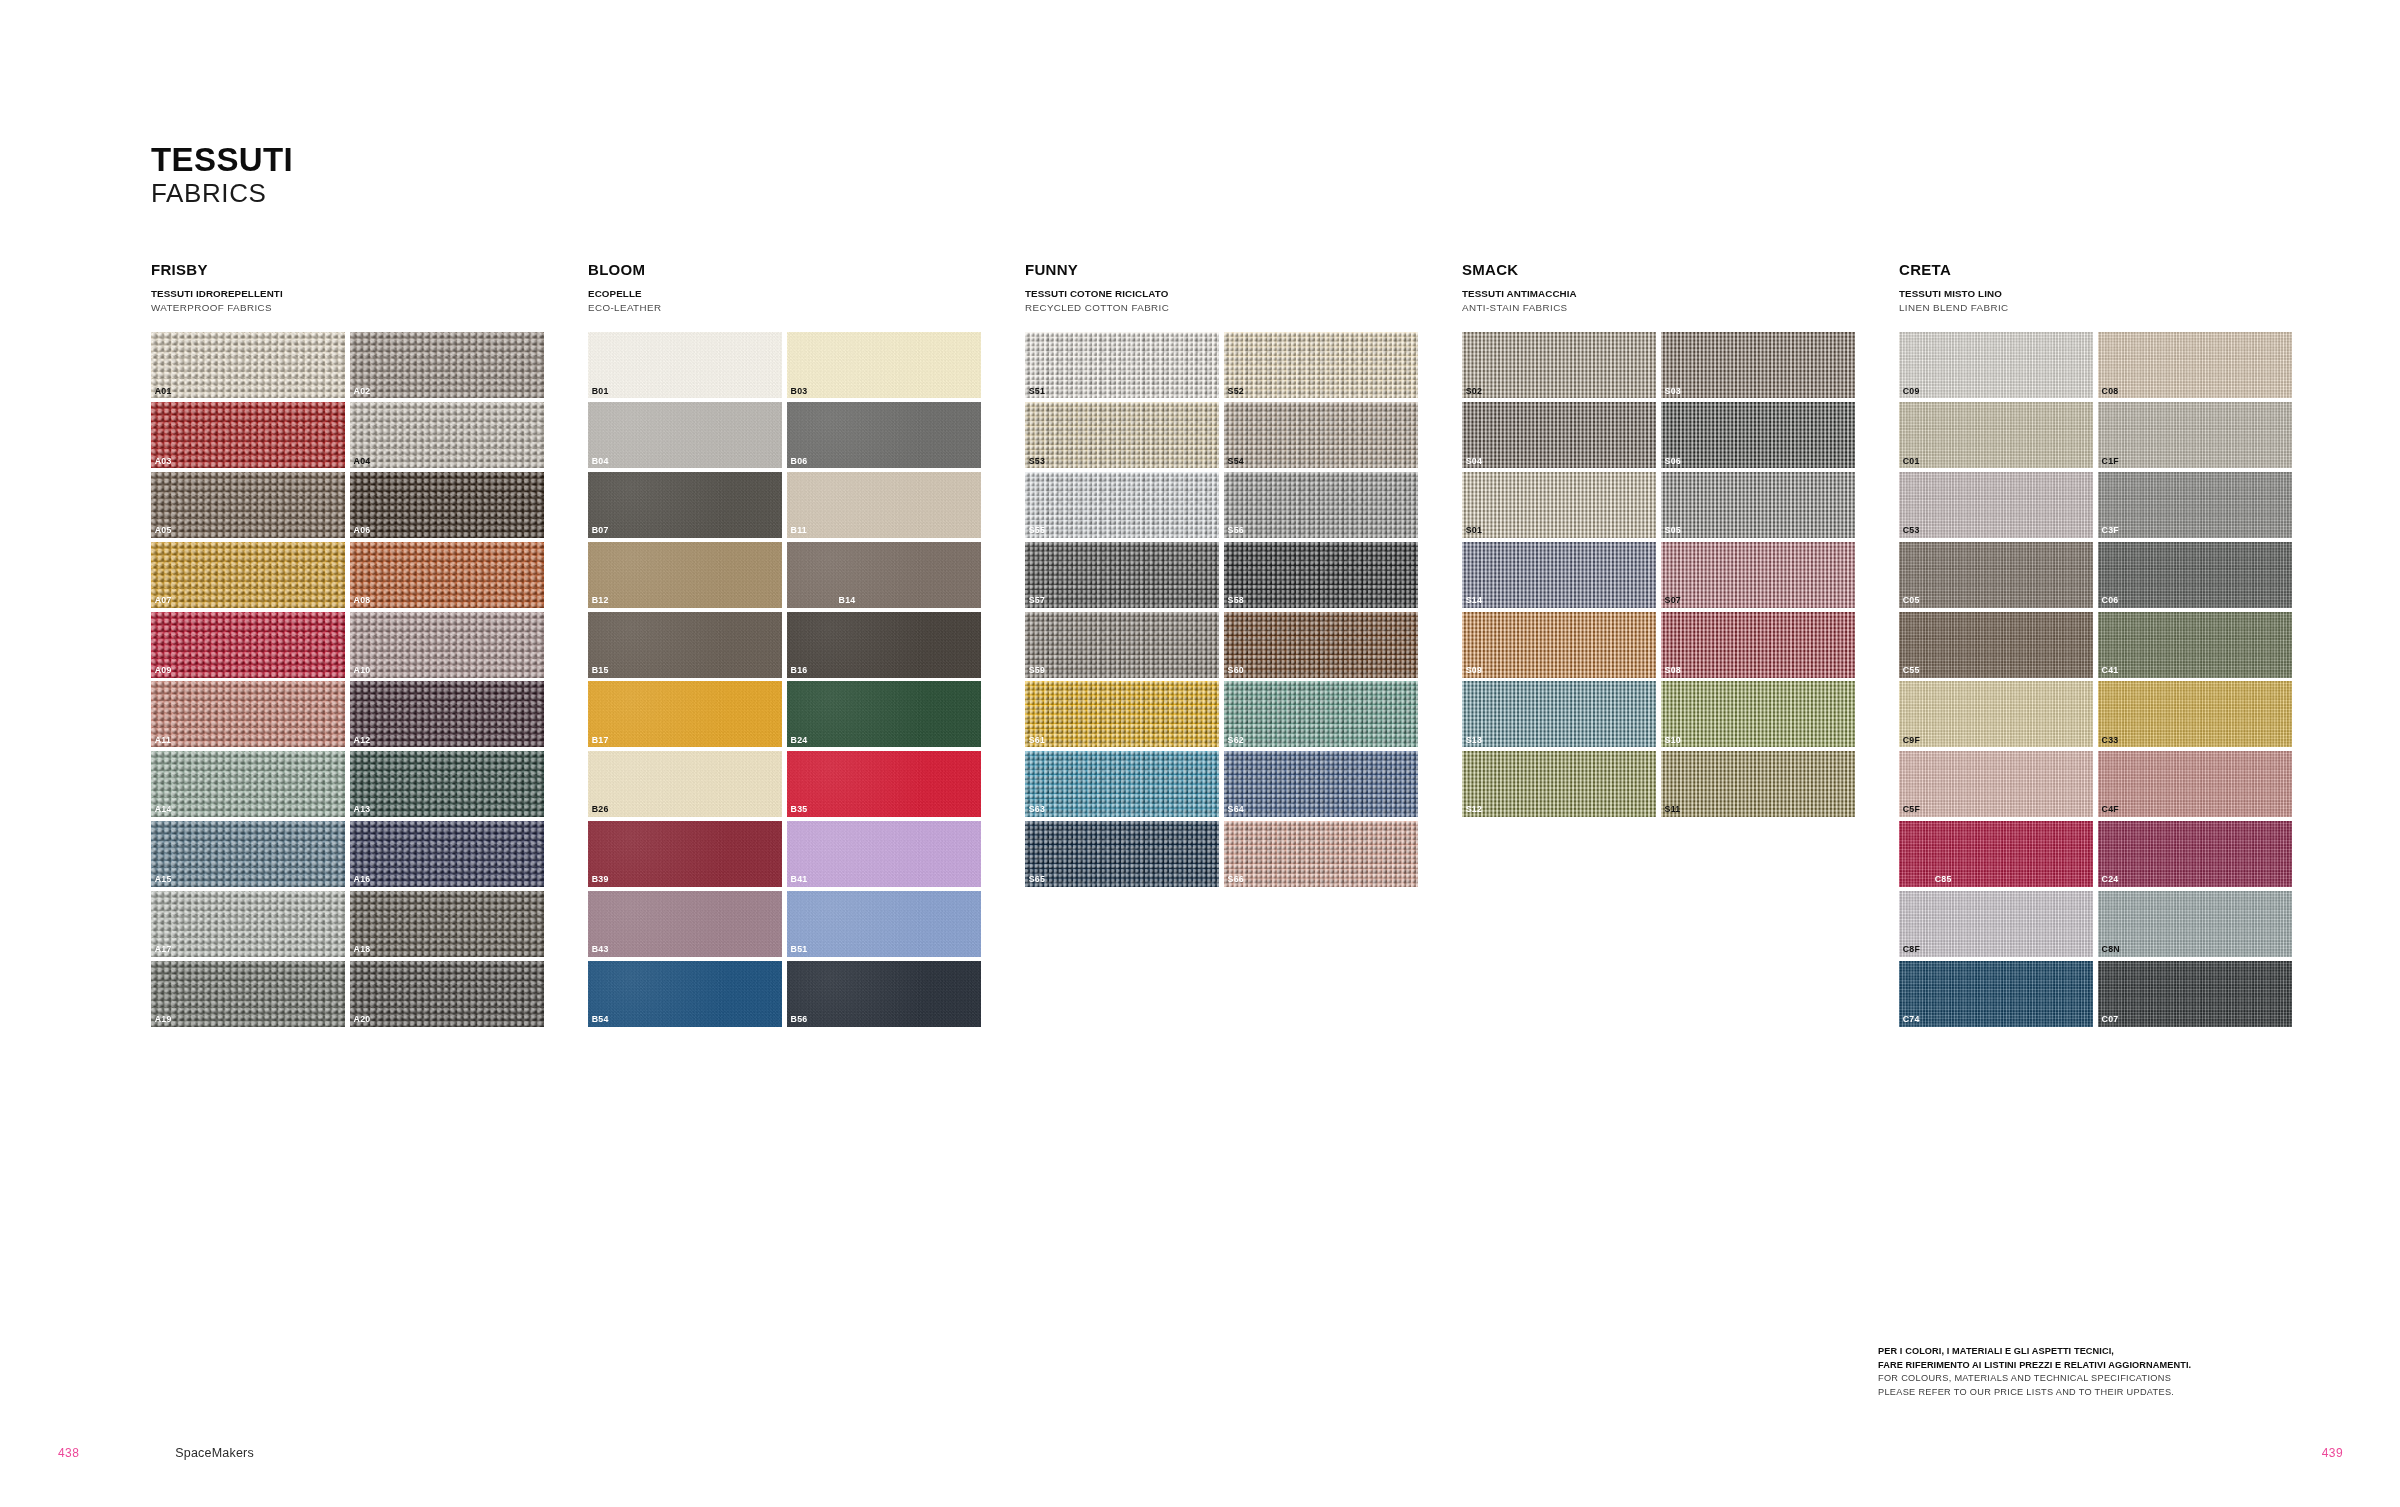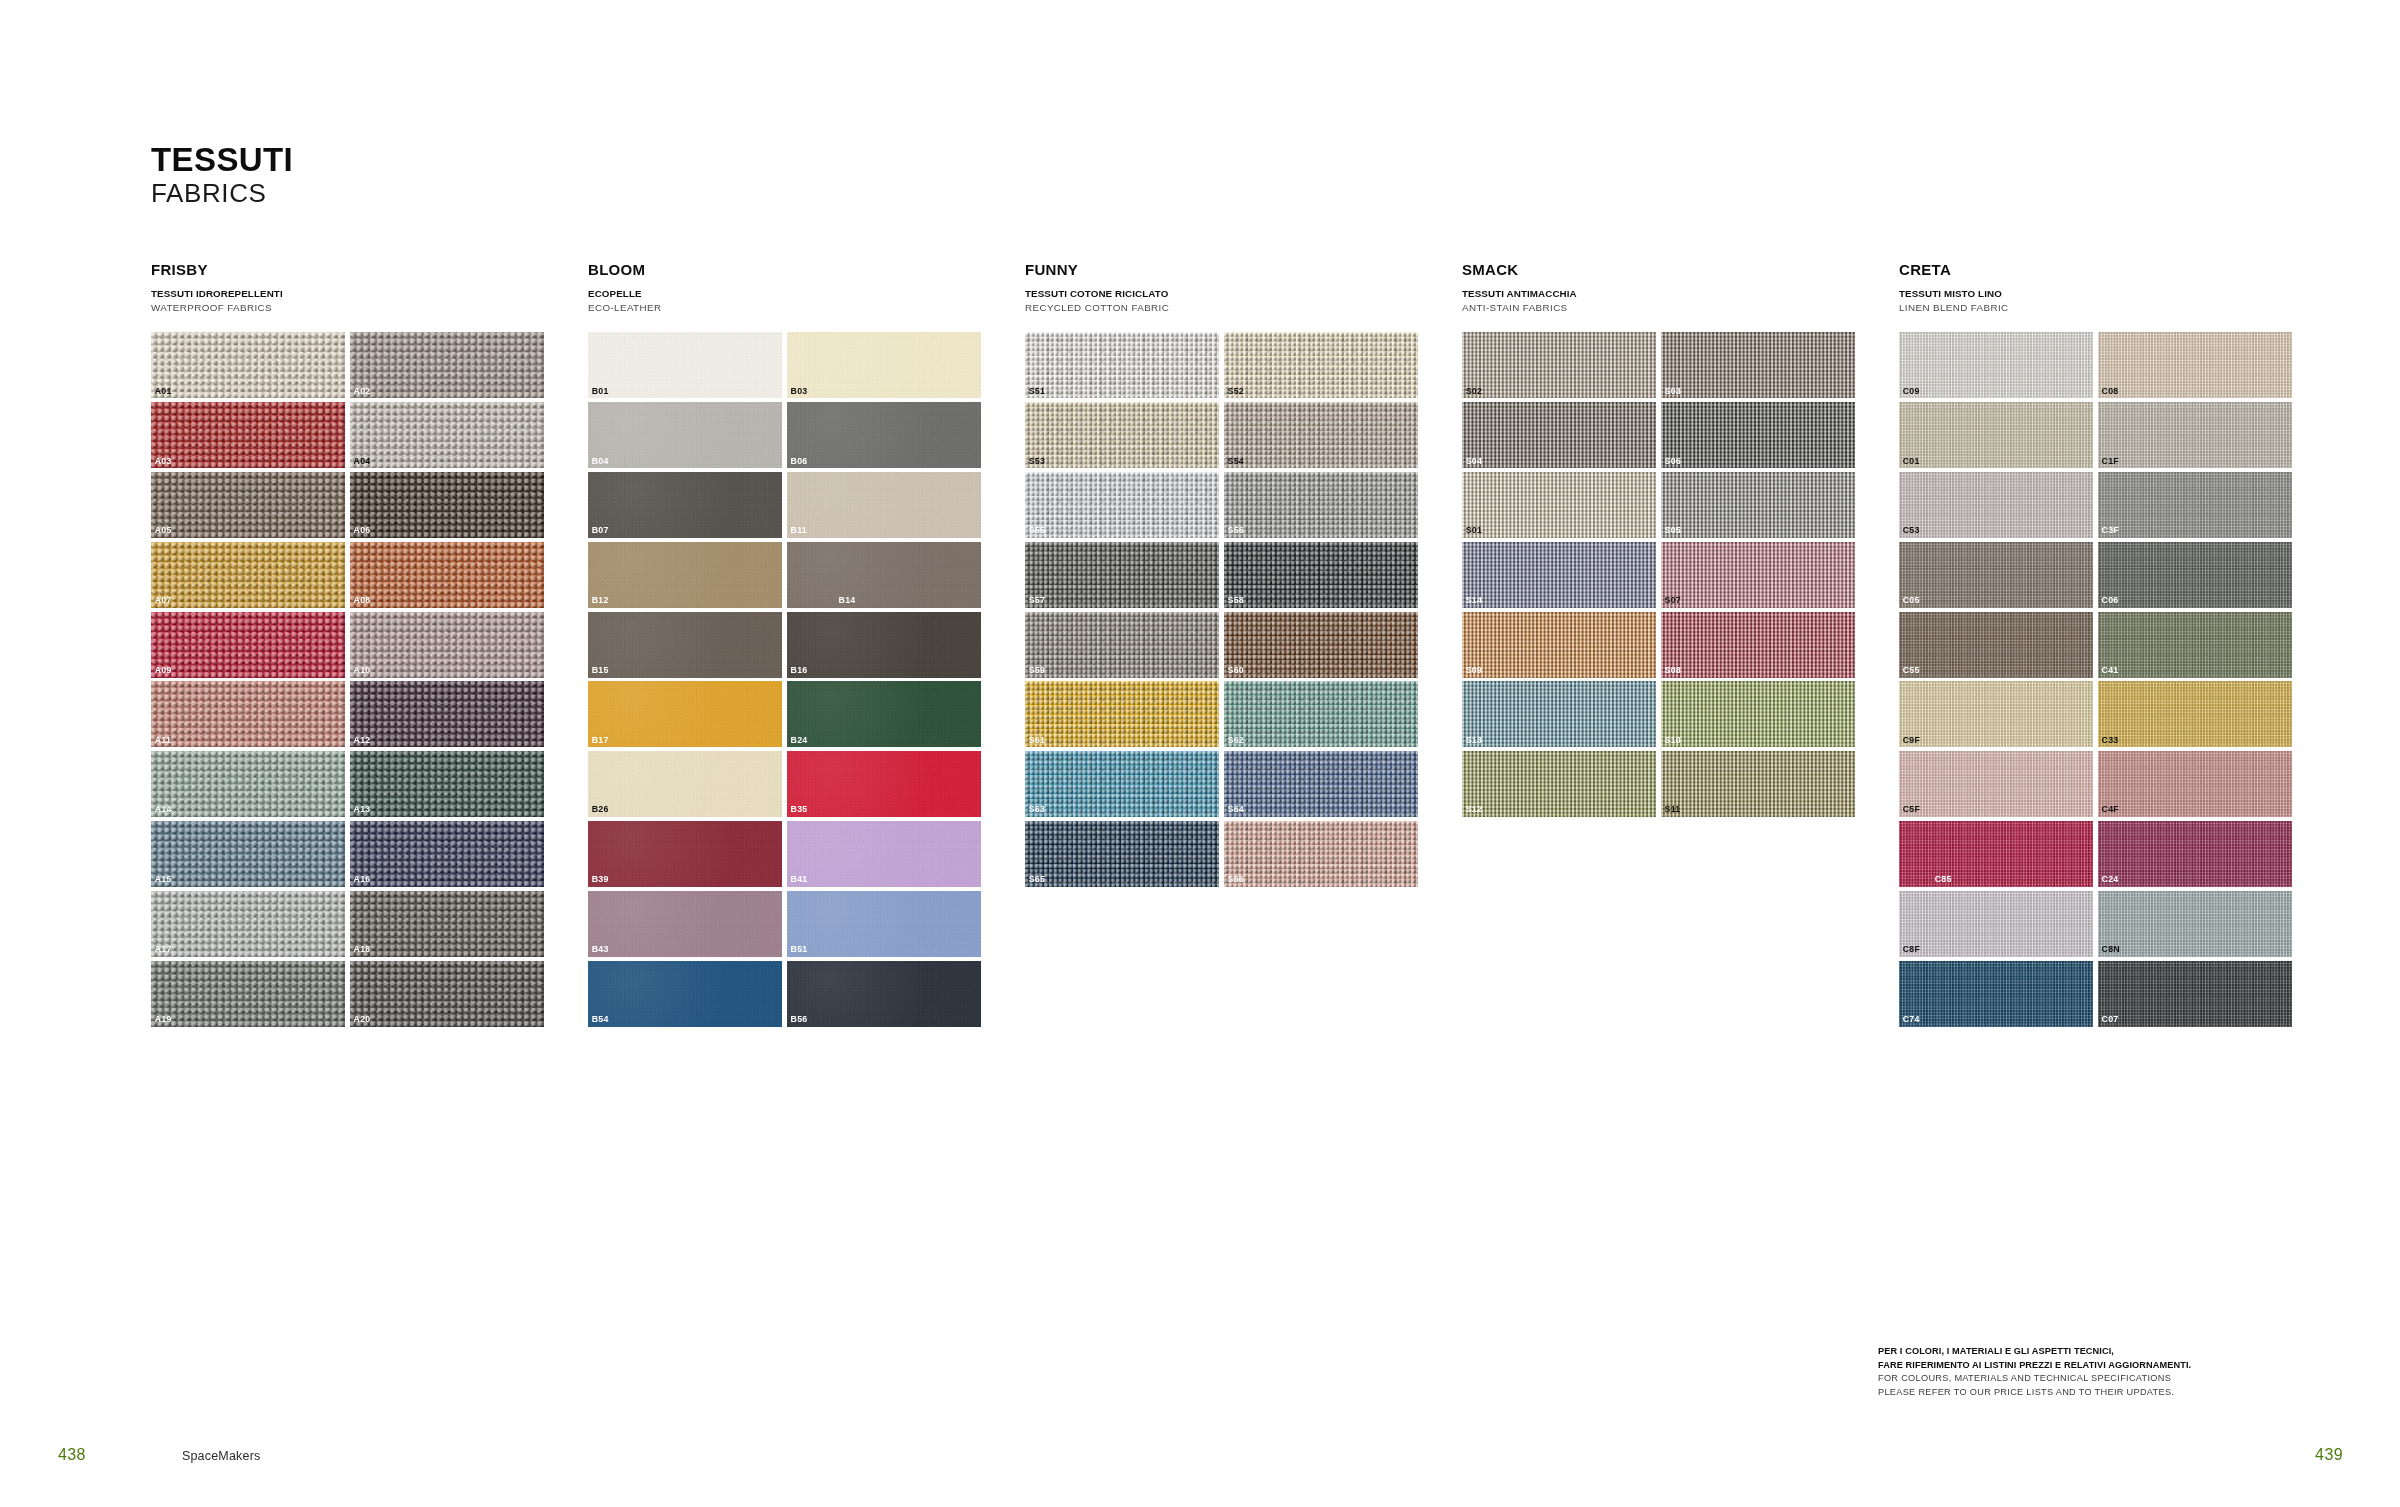--- a/index.html
+++ b/index.html
@@ -118,21 +118,21 @@
     line-height: 1.48; color: #0d0d0d;
   }
   .note-l2 {
     font-size: 9.2px; font-weight: 400; letter-spacing: 0.3px;
     line-height: 1.48; color: #3c3c3c;
   }
 
   
   .footer-left { position: absolute; left: 58px; top: 1446px;
     display:flex; gap: 96px; align-items: baseline; }
-  .pg { font-size: 16px; color: #4d7c0f; letter-spacing: 0.4px; }
+  .pg { font-size: 12px; color: #ec4899; letter-spacing: 0.4px; }
   .brand { font-size: 12.5px; color: #2b2b2b; letter-spacing: 0.2px; }
   .footer-right { position: absolute; right: 58px; top: 1446px; }
 </style>
 </head>
 <body>
 
 <div class="page">
 
   <div class="title-block">
     <div class="title-main">TESSUTI</div>

